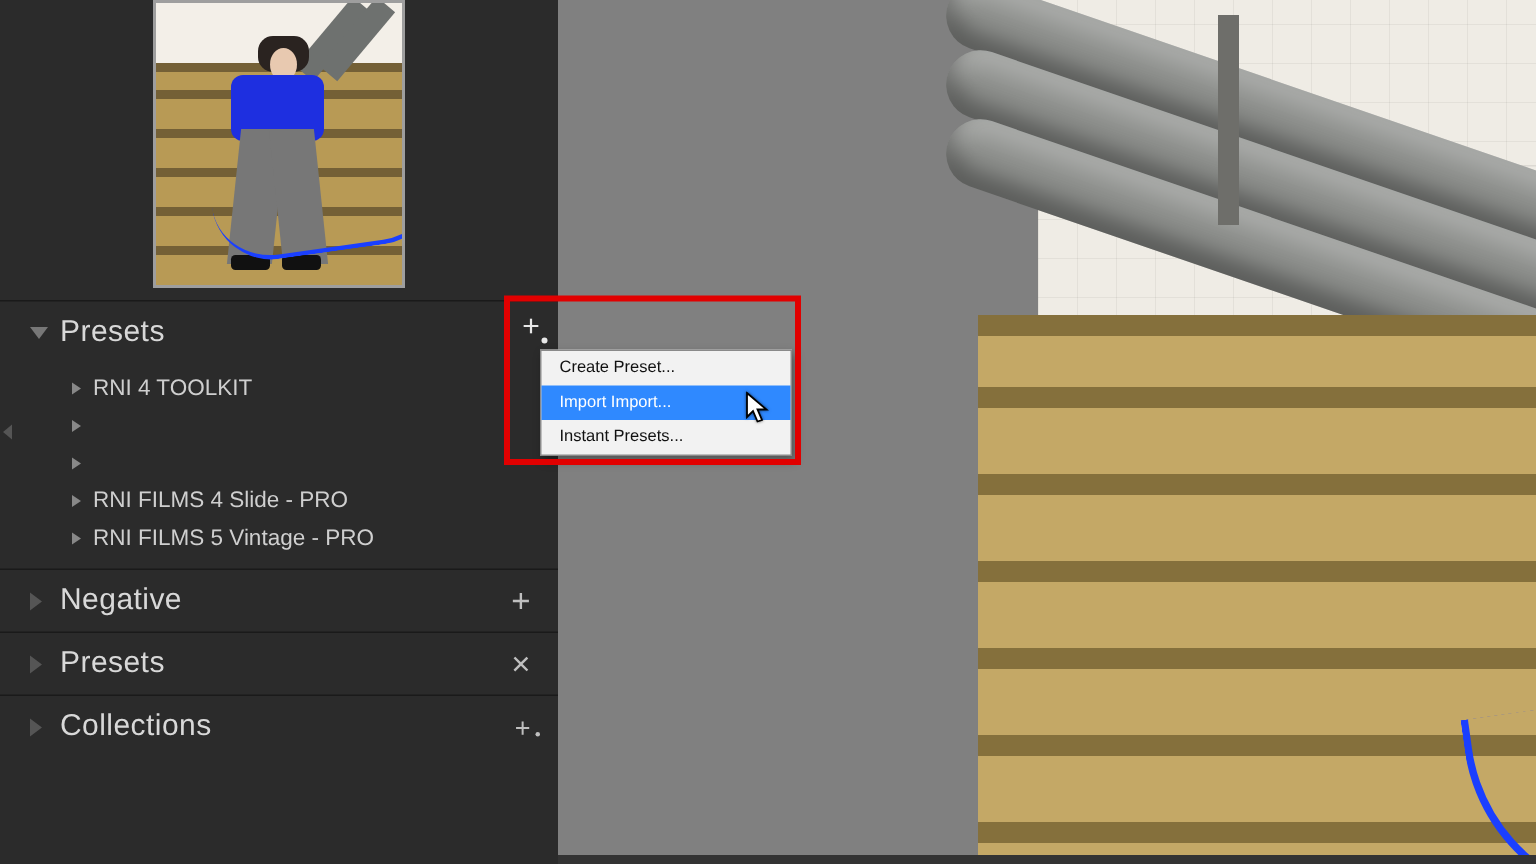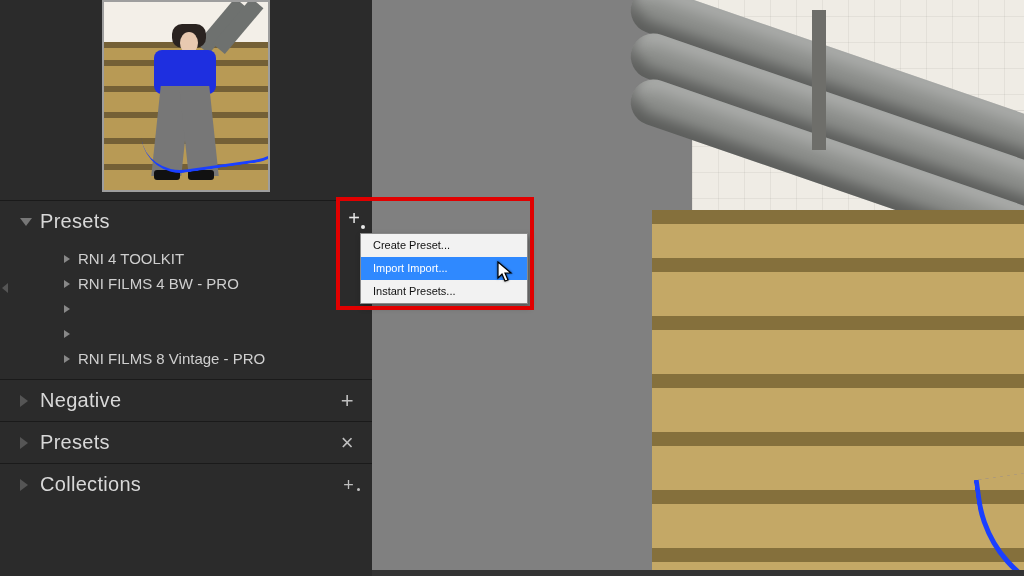--- a/index.html
+++ b/index.html
@@ -56,21 +56,21 @@
   }
   .section-header .action {
     margin-left:auto; color:#bfbfbf; font-size:22px; line-height:1; padding:0 4px;
     cursor:pointer;
   }
   .section-header .action.small { font-size:18px; position:relative; }
   .plus-dot::after{
     content:""; position:absolute; width:3px; height:3px; background:#bfbfbf; border-radius:50%; bottom:3px; right:-2px;
   }
 
-  .preset-list { padding: 4px 0 8px 16px; }
+  .preset-list { padding: 4px 0 8px 0; }
   .preset-item {
     display:flex; align-items:center; height:25px; padding-left:62px;
     color:#cfcfcf; font-size:15px; cursor:pointer; position:relative;
   }
   .preset-item .arrow {
     position:absolute; left:48px; top:50%; transform:translateY(-50%);
     width:0; height:0; border-top:4px solid transparent; border-bottom:4px solid transparent; border-left:6px solid #888;
   }
 
   
@@ -177,31 +177,31 @@
       <span>Presets</span>
       <span class="action small plus-dot">+</span>
     </div>
     <div class="preset-list">
       <div class="preset-item">
           <span class="arrow"></span>
           <span>RNI 4 TOOLKIT</span>
         </div>
       <div class="preset-item">
           <span class="arrow"></span>
-          <span>RNI FILMS 4 BW - PRO</span>
-        </div>
-      <div class="preset-item">
-          <span class="arrow"></span>
-        </div>
-      <div class="preset-item">
-          <span class="arrow"></span>
-        </div>
-      <div class="preset-item">
-          <span class="arrow"></span>
-          <span>RNI FILMS 8 Vintage - PRO</span>
+        </div>
+      <div class="preset-item">
+          <span class="arrow"></span>
+        </div>
+      <div class="preset-item">
+          <span class="arrow"></span>
+          <span>RNI FILMS 4 Slide - PRO</span>
+        </div>
+      <div class="preset-item">
+          <span class="arrow"></span>
+          <span>RNI FILMS 5 Vintage - PRO</span>
         </div>
     </div>
   </div>
 
   <div class="section">
     <div class="section-header closed">
       <span class="tri"></span>
       <span>Negative</span>
       <span class="action">+</span>
     </div>

